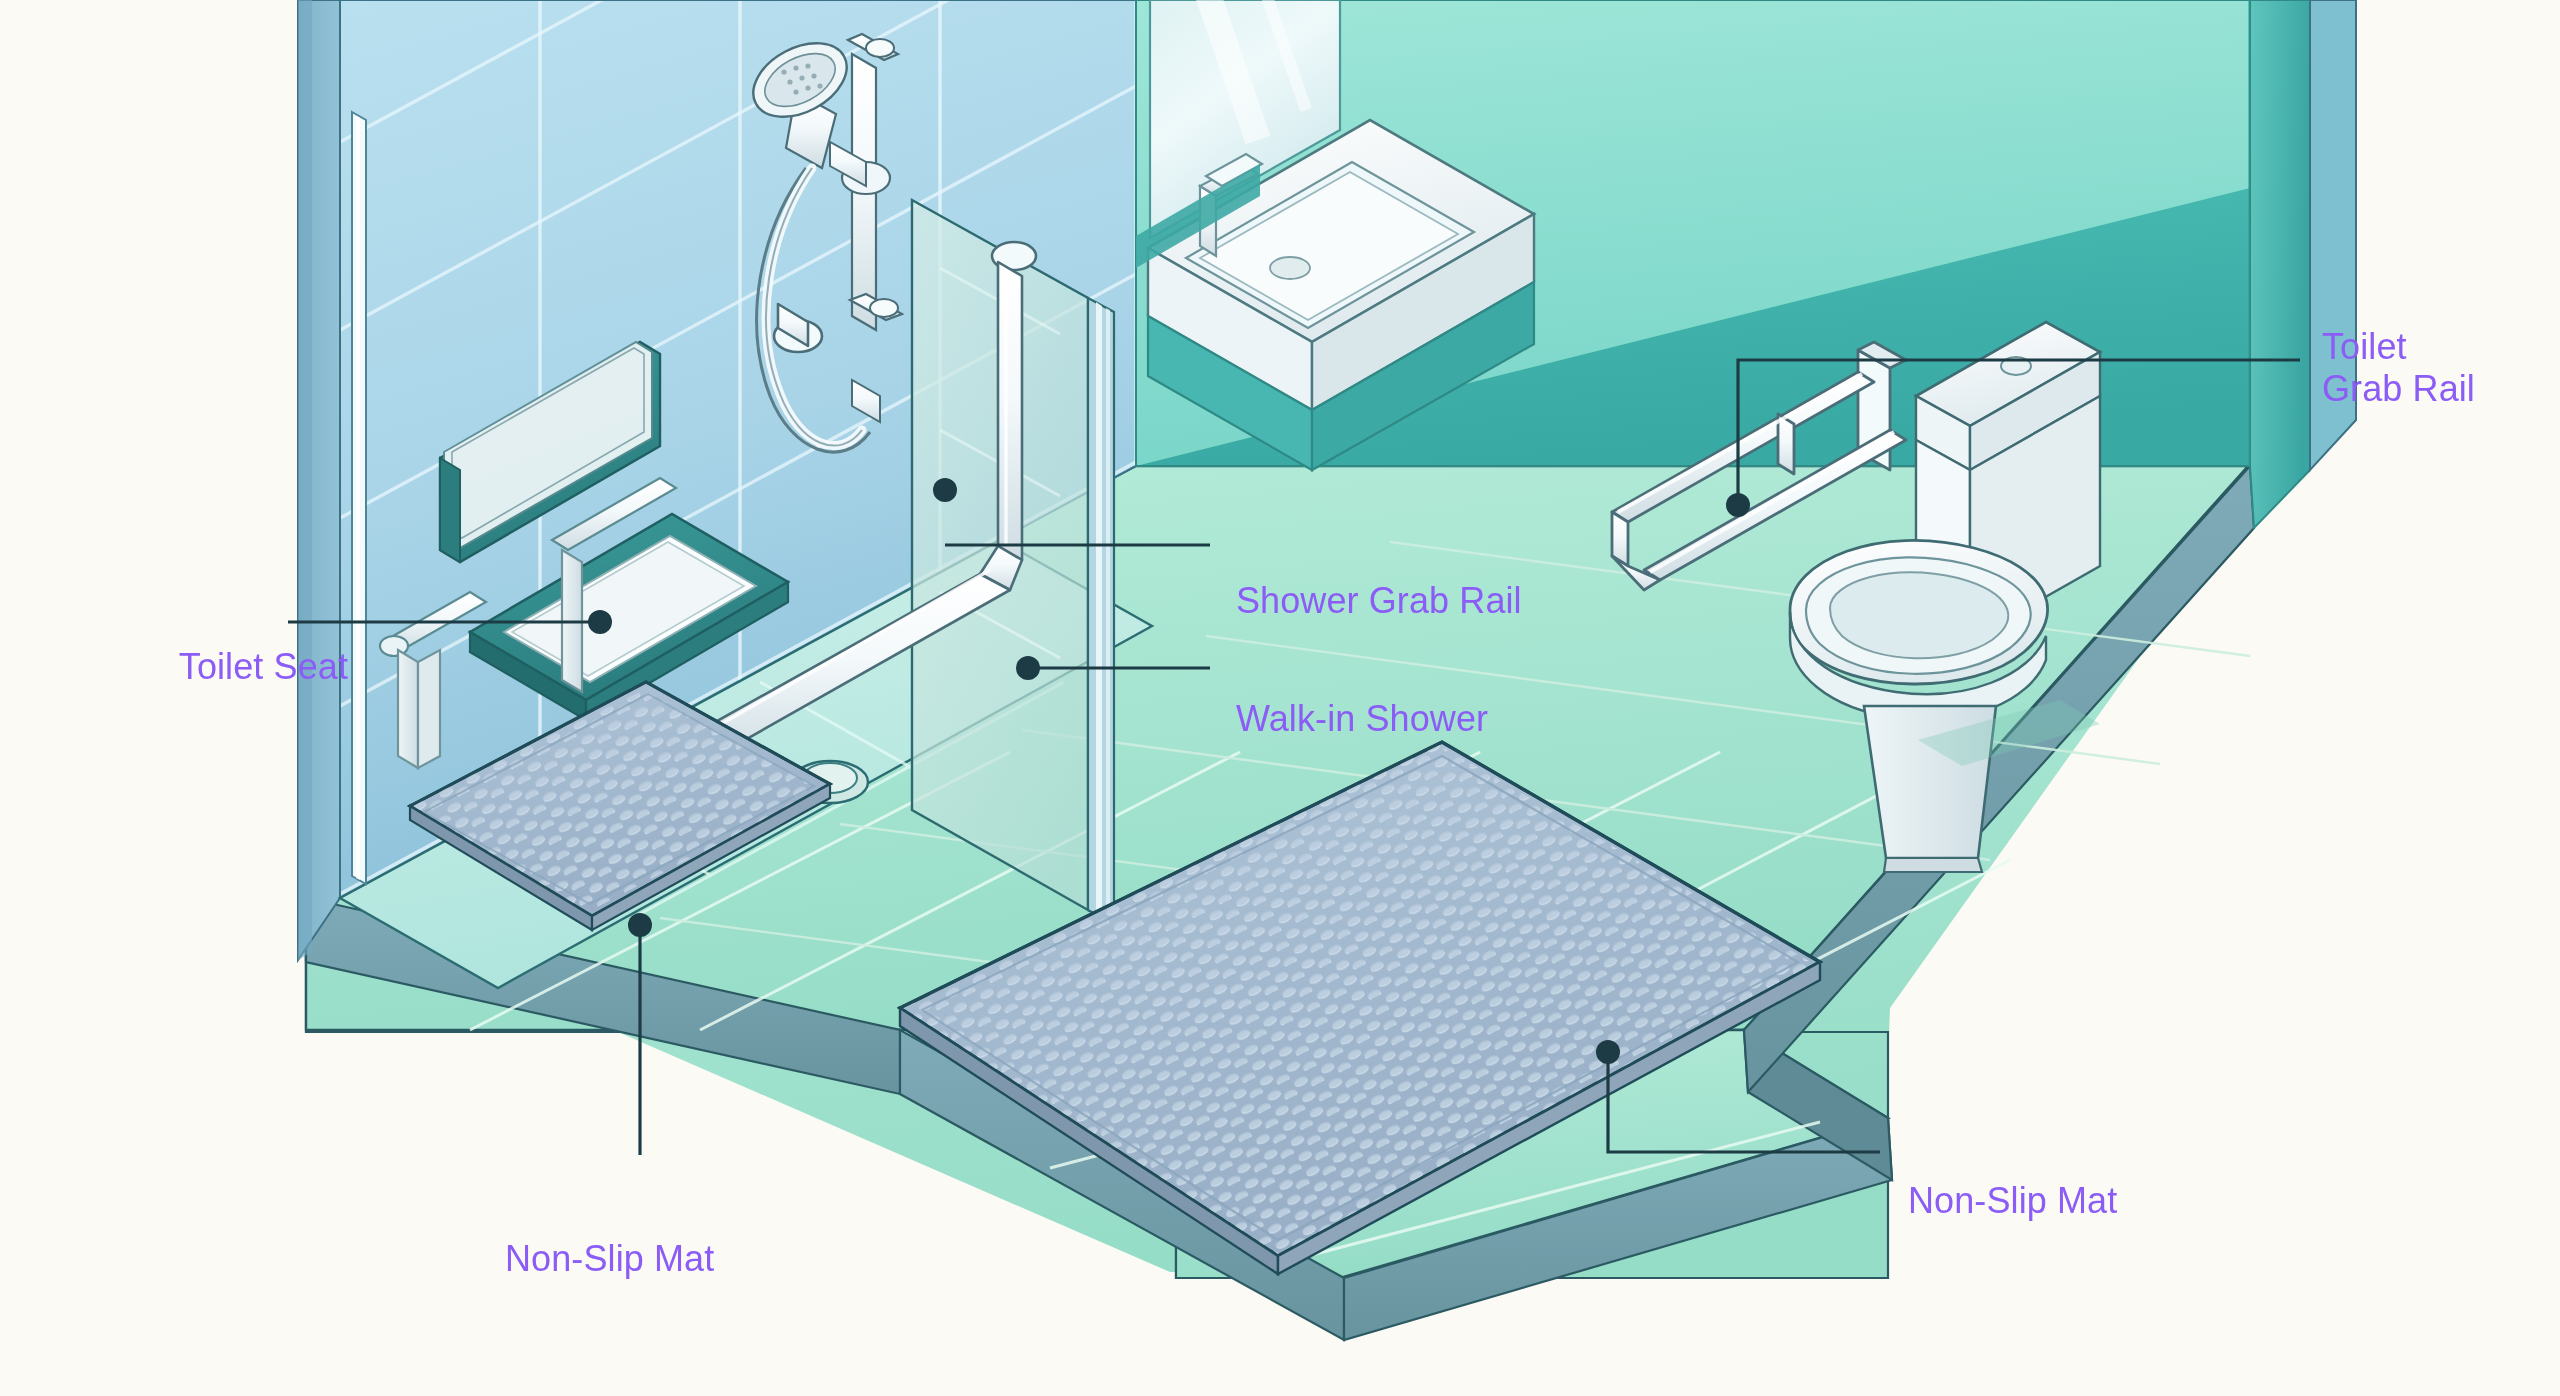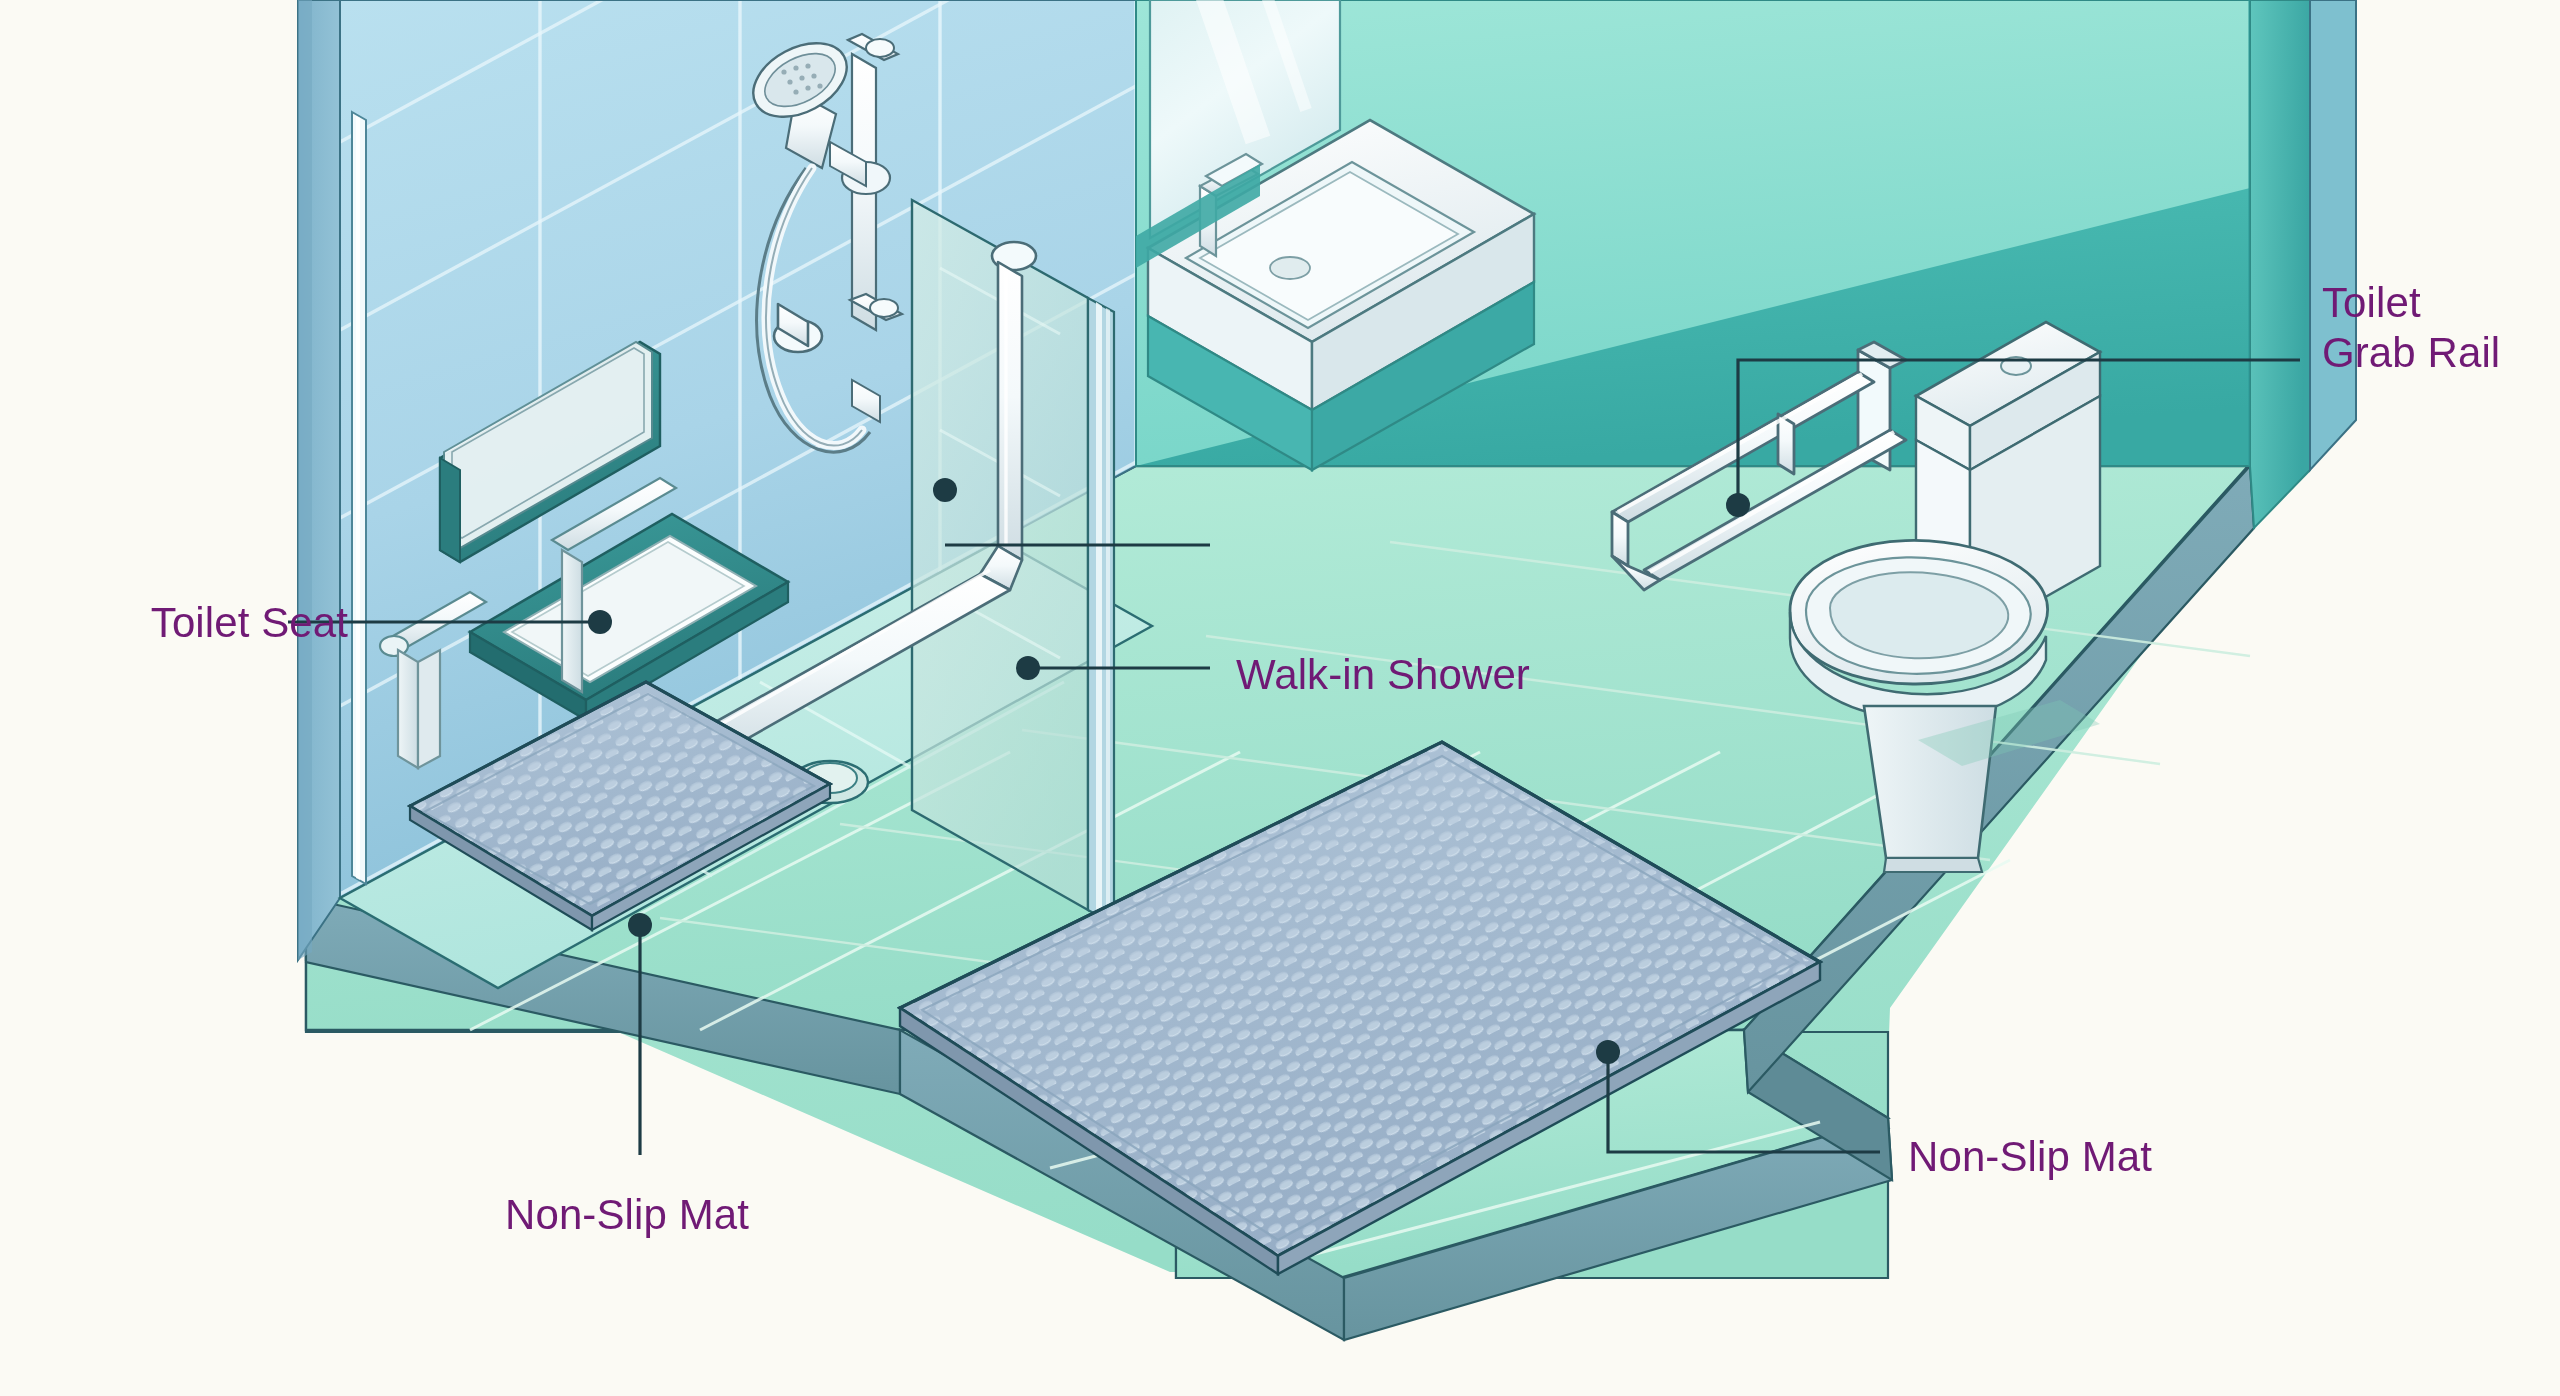--- a/index.html
+++ b/index.html
@@ -10,26 +10,27 @@
     position: relative;
     width: 2560px;
     height: 1396px;
     background: #fbfaf4;
     overflow: hidden;
     font-family: "Liberation Sans", sans-serif;
   }
   #scene { position: absolute; inset: 0; }
   .label {
     position: absolute;
-    color: #701a75;
-    font-size: 42px;
+    color: #8b5cf6;
+    font-size: 36px;
     line-height: 1.18;
     white-space: pre-line;
     font-family: "Liberation Sans", sans-serif;
     letter-spacing: 0.1px;
+    margin-top: 48px;
   }
   .label.right { text-align: left; }
   .label.lefted { text-align: right; }
 </style>
 </head>
 <body>
 
 <div id="stage">
 
   <svg id="scene" viewBox="0 0 2560 1396" width="2560" height="1396">
@@ -492,20 +493,21 @@
           <circle cx="1738" cy="505" r="12"></circle>
           <circle cx="640" cy="925" r="12"></circle>
           <circle cx="1608" cy="1052" r="12"></circle>
         </g>
 
     </g>
   </svg>
 
   <div class="label lefted" style="left:8px; top:598px; width:340px;">Toilet Seat</div>
 
+  <div class="label right" style="left:1236px; top:532px;">Shower Grab Rail</div>
 
   <div class="label right" style="left:1236px; top:650px;">Walk-in Shower</div>
 
   <div class="label right" style="left:2322px; top:278px;">Toilet
 Grab Rail</div>
 
   <div class="label" style="left:505px; top:1190px;">Non-Slip Mat</div>
 
   <div class="label right" style="left:1908px; top:1132px;">Non-Slip Mat</div>
 

